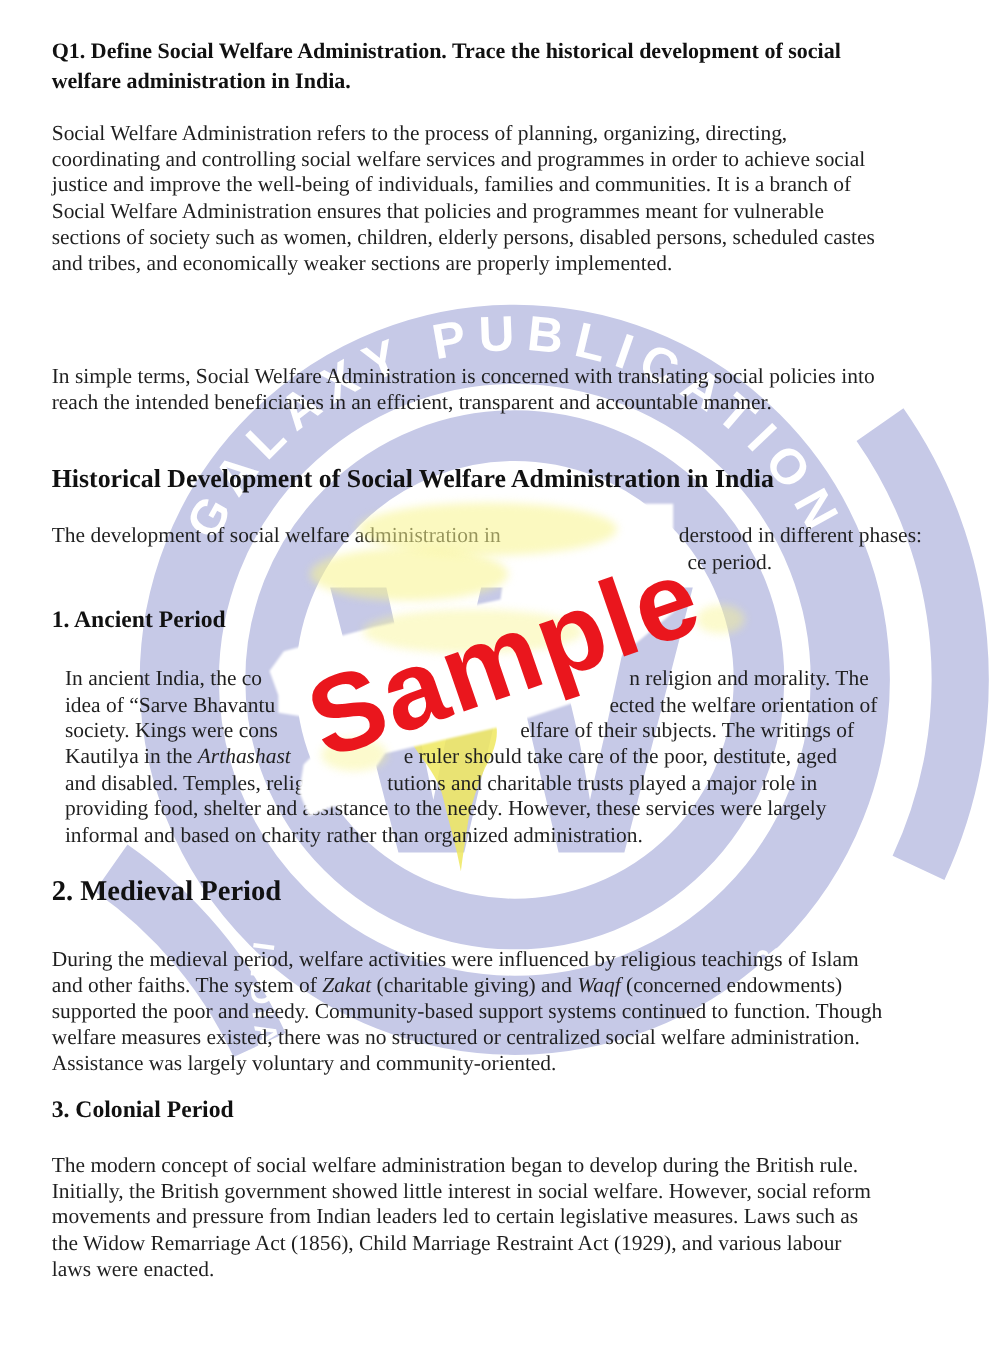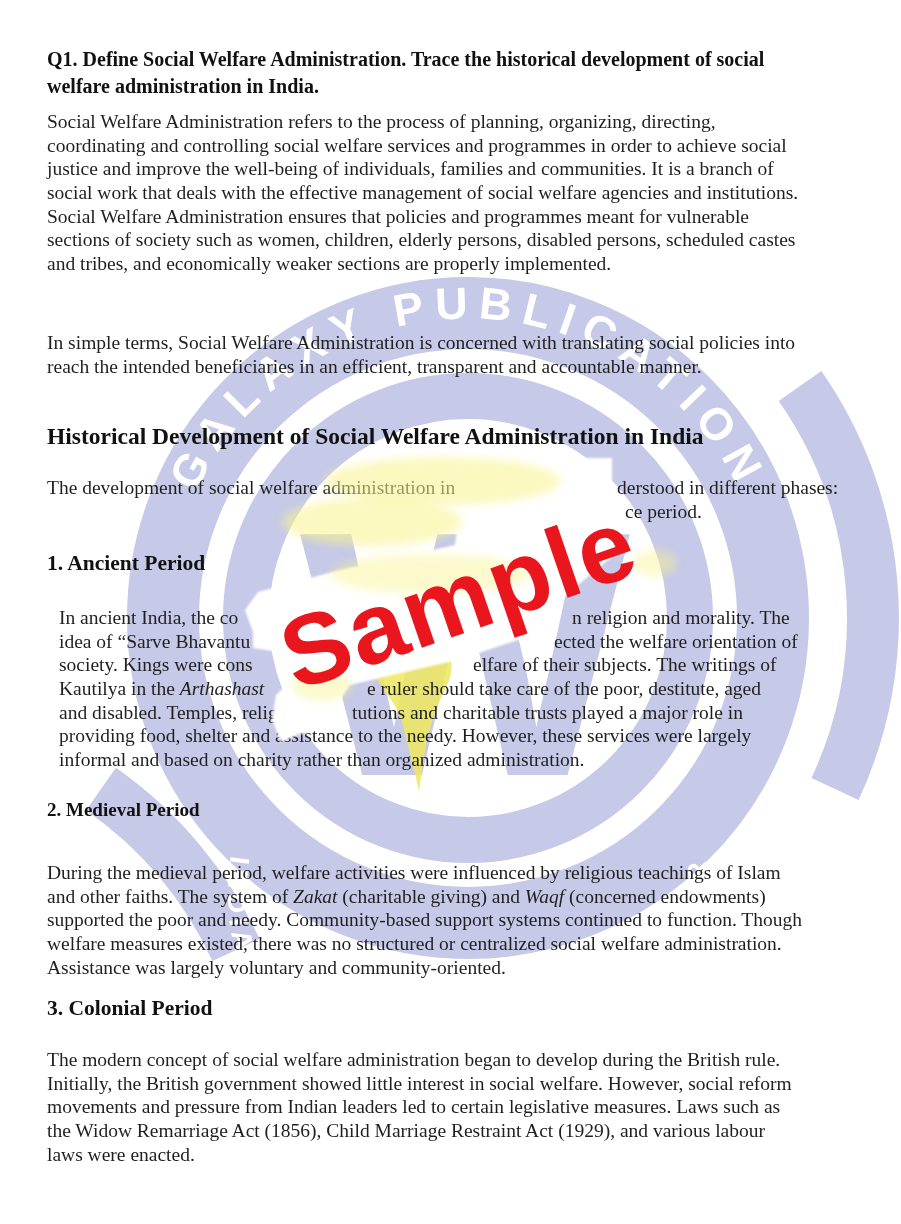--- a/index.html
+++ b/index.html
@@ -12,28 +12,28 @@
   .smear{position:absolute;z-index:6;background:rgba(248,244,140,0.55);border-radius:50%;filter:blur(4px);}
   #sample-stamp{position:absolute;z-index:7;left:205px;top:538px;width:510px;height:130px;
       text-align:center;font-family:"Liberation Sans","DejaVu Sans",sans-serif;
       font-weight:bold;font-size:100px;line-height:120px;letter-spacing:2px;
       color:#ea161d;transform:rotate(-19deg);transform-origin:50% 50%;}
   
   .body-para{font-size:19.5px;line-height:23.7px;}
   .line{position:relative;height:23.7px;white-space:pre;}
   .frag-right{position:absolute;top:0;}
   h1,h2,h3{margin:0;font-weight:bold;color:#111;}
-  #q1-heading{top:46px;font-size:20px;line-height:27px;}
+  #q1-heading{top:34px;font-size:20px;line-height:27px;}
   #p1{top:110px;}
   #p2{top:304px;margin-top:27px;}
   #h-historical{top:421px;font-size:23.5px;line-height:30px;}
   #p3{top:476px;}
   #h-ancient{top:550px;font-size:21.5px;line-height:27px;}
   #p-ancient{top:606px;margin-left:12px;}
-  #h-medieval{top:796px;font-size:19px;line-height:27px;}
+  #h-medieval{top:796px;font-size:26px;line-height:27px;}
   #p-medieval{top:850px;margin-top:11px;}
   #h-colonial{top:995px;font-size:21.5px;line-height:27px;}
   #p-colonial{top:1048px;}
   
   #smear-1{left:325px;top:457px;width:236px;height:48px;}
   #smear-2{left:282px;top:498px;width:180px;height:48px;}
   #smear-3{left:330px;top:554px;width:200px;height:40px;opacity:.8;}
   #smear-4{left:633px;top:550px;width:44px;height:26px;opacity:.8;}
   #smear-5{left:292px;top:671px;width:60px;height:30px;opacity:.8;}
 </style>
@@ -71,21 +71,20 @@
 
   <h1 id="q1-heading" class="textblock">
       <div>Q1. Define Social Welfare Administration. Trace the historical development of social</div>
       <div>welfare administration in India.</div>
     </h1>
 
   <div id="p1" class="textblock body-para">
       <div class="line"><span>Social Welfare Administration refers to the process of planning, organizing, directing,</span></div>
       <div class="line"><span>coordinating and controlling social welfare services and programmes in order to achieve social</span></div>
       <div class="line"><span>justice and improve the well-being of individuals, families and communities. It is a branch of</span></div>
-      <div class="line"><span>social work that deals with the effective management of social welfare agencies and institutions.</span></div>
       <div class="line"><span>Social Welfare Administration ensures that policies and programmes meant for vulnerable</span></div>
       <div class="line"><span>sections of society such as women, children, elderly persons, disabled persons, scheduled castes</span></div>
       <div class="line"><span>and tribes, and economically weaker sections are properly implemented.</span></div>
     </div>
 
   <div id="p2" class="textblock body-para">
       <div class="line"><span>In simple terms, Social Welfare Administration is concerned with translating social policies into</span></div>
       <div class="line"><span>reach the intended beneficiaries in an efficient, transparent and accountable manner.</span></div>
     </div>
 

